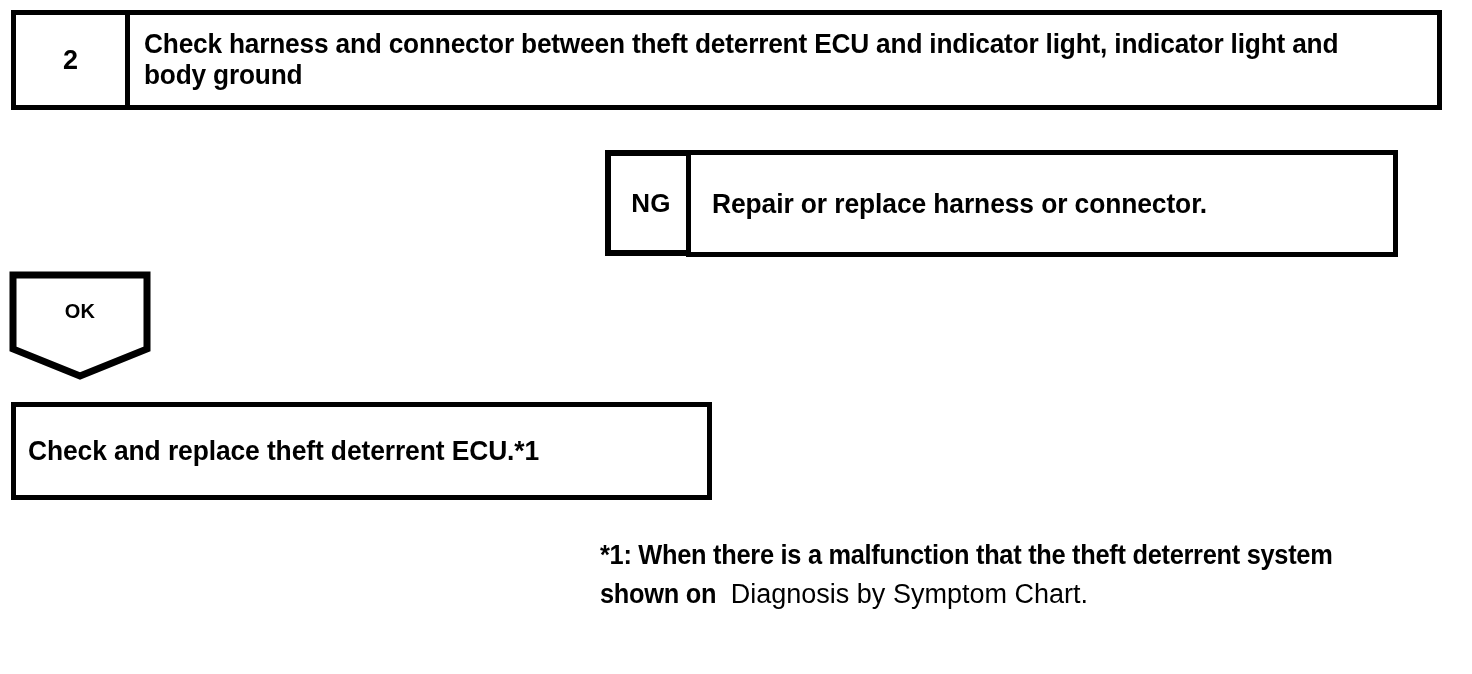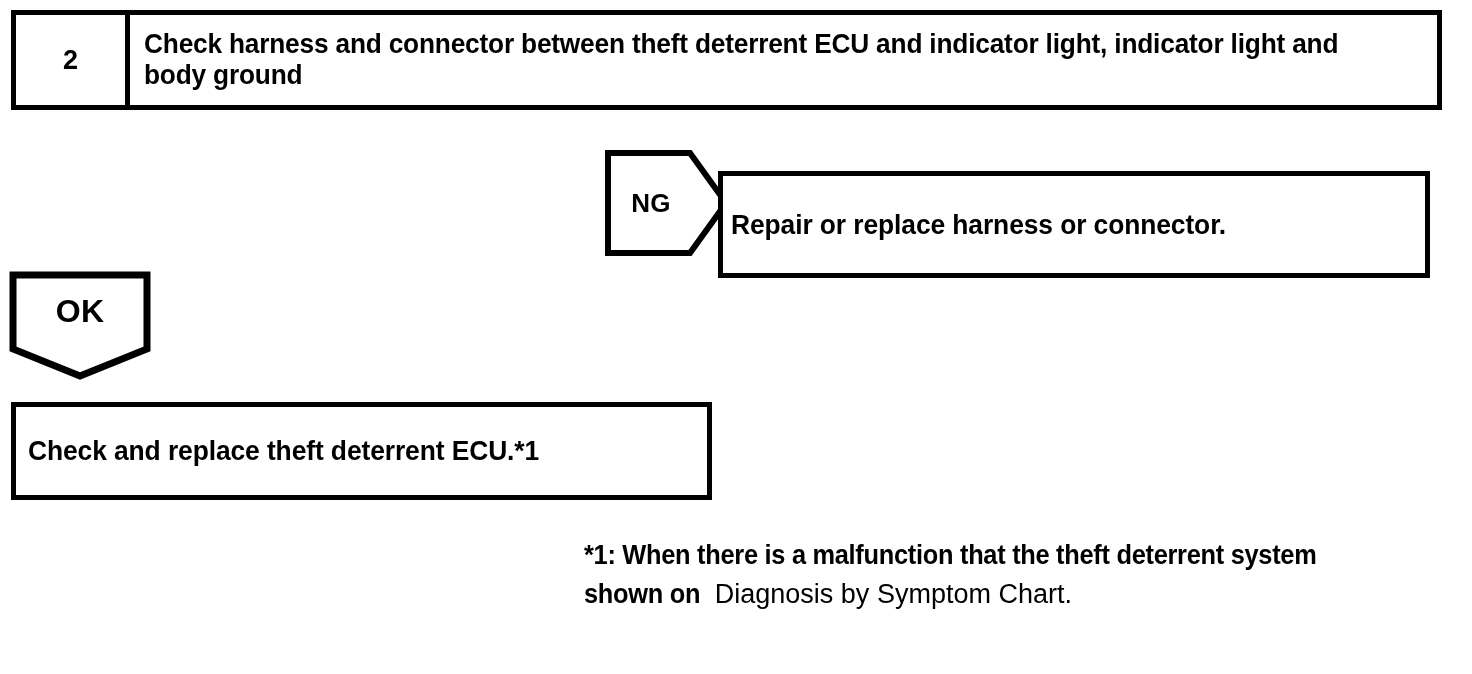--- a/index.html
+++ b/index.html
@@ -83,31 +83,30 @@
     display: flex;
     align-items: center;
     justify-content: center;
     font-size: 26px;
     font-weight: bold;
     letter-spacing: 0.2px;
   }
 
   .repair-box {
     position: absolute;
-    left: 718px;
+    left: 686px;
     top: 150px;
     width: 712px;
     height: 107px;
     border: 5px solid #000;
     box-sizing: border-box;
     background: #fff;
     display: flex;
     align-items: center;
-    padding-left: 8px;
-    margin-top: 21px;
+    padding-left: 21px;
   }
   .repair-text {
     font-size: 27.5px;
     font-weight: bold;
     letter-spacing: -0.1px;
     transform: scaleX(0.96);
     transform-origin: left center;
   }
 
   
@@ -125,21 +124,21 @@
   }
   .ok-label {
     position: absolute;
     left: 9px;
     top: 271px;
     width: 142px;
     height: 80px;
     display: flex;
     align-items: center;
     justify-content: center;
-    font-size: 32px;
+    font-size: 20px;
     font-weight: bold;
     letter-spacing: 0.2px;
   }
 
   
   .result-box {
     position: absolute;
     left: 11px;
     top: 402px;
     width: 701px;
@@ -155,21 +154,21 @@
     font-size: 27.5px;
     font-weight: bold;
     letter-spacing: -0.1px;
     transform: scaleX(0.96);
     transform-origin: left center;
   }
 
   
   .footnote {
     position: absolute;
-    left: 584px;
+    left: 600px;
     top: 536px;
     width: 860px;
   }
   .footnote-line {
     font-size: 27px;
     line-height: 39px;
     white-space: nowrap;
     letter-spacing: -0.3px;
   }
   .fn-bold {

